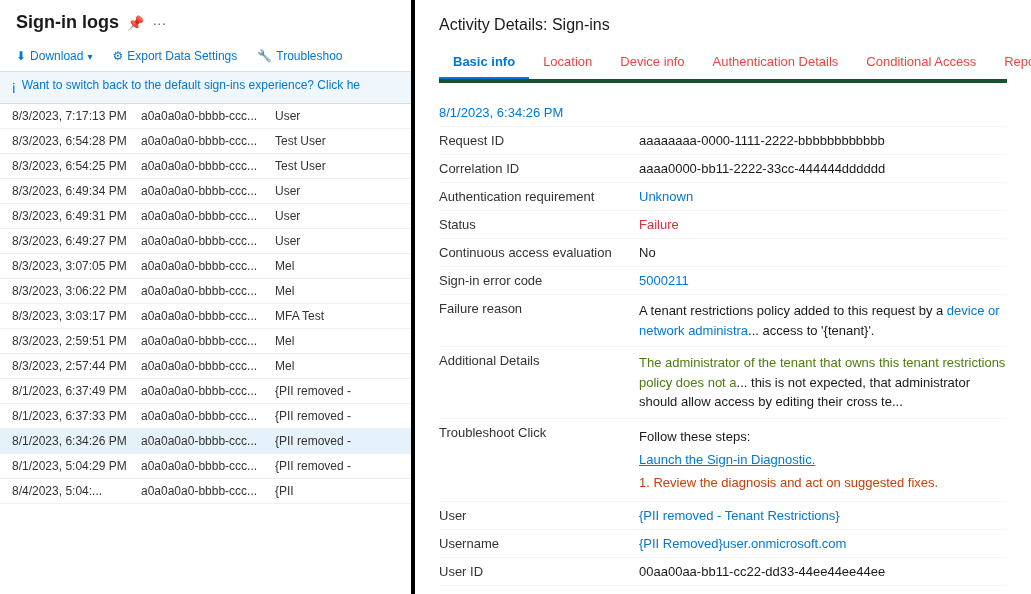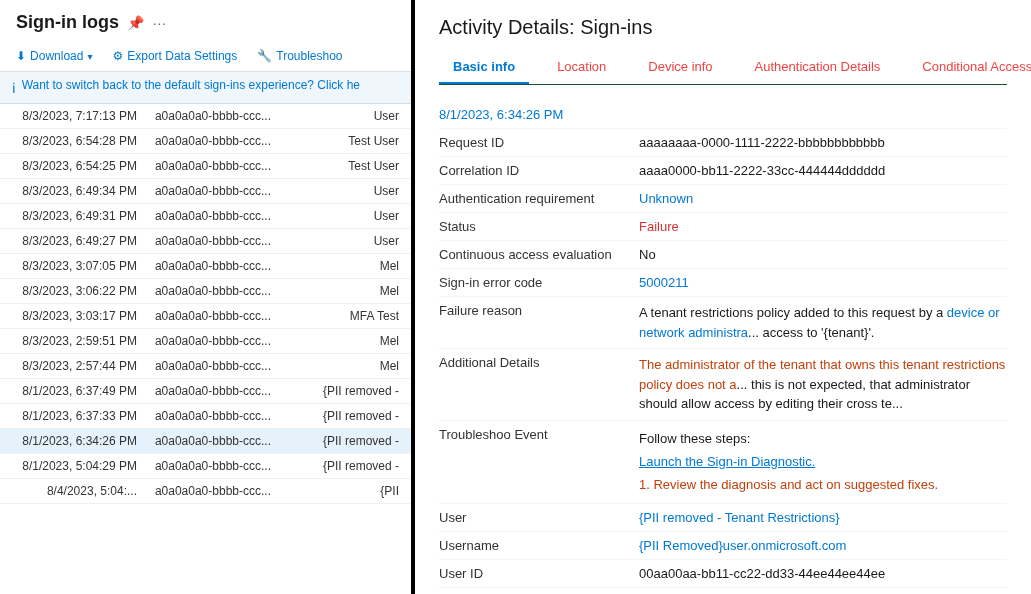--- a/index.html
+++ b/index.html
@@ -70,21 +70,20 @@
 
     .info-icon {
       color: #0078d4;
       font-size: 14px;
       flex-shrink: 0;
     }
 
     .log-table {
       flex: 1;
       overflow-y: auto;
-      text-align: right;
     }
 
     .log-row {
       display: flex;
       padding: 5px 12px;
       border-bottom: 1px solid #f0f0f0;
       cursor: pointer;
       font-size: 12px;
       gap: 4px;
     }
@@ -119,30 +118,30 @@
       display: flex;
       flex-direction: column;
       overflow: hidden;
     }
 
     .detail-header {
       padding: 16px 24px 0 24px;
     }
 
     .detail-title {
-      font-size: 20px;
+      font-size: 16px;
       font-weight: 400;
       color: #1a1a1a;
       margin-bottom: 12px;
     }
 
     .tabs {
       display: flex;
-      gap: 14px;
-      border-bottom: 1px solid #14532d;
+      gap: 0;
+      border-bottom: 4px solid #14532d;
     }
 
     .tab {
       padding: 8px 14px;
       cursor: pointer;
       font-size: 13px;
       color: #ef4444;
       border-bottom: 2px solid transparent;
       white-space: nowrap;
     }
@@ -190,21 +189,21 @@
     }
 
     .failure-reason-text span.blue { color: #0078d4; }
 
     .additional-details-text {
       font-size: 13px;
       color: #1a1a1a;
       line-height: 1.5;
     }
 
-    .additional-details-text span.blue { color: #c2410c; }
+    .additional-details-text span.blue { color: #4d7c0f; }
 
     .troubleshoot-content {
       font-size: 13px;
       line-height: 1.8;
     }
 
     .troubleshoot-content .follow { color: #1a1a1a; }
     .troubleshoot-content .link { color: #0078d4; text-decoration: underline; cursor: pointer; margin-top: 7px; }
     .troubleshoot-content .step { color: #c2410c; }
   </style>
@@ -362,21 +361,21 @@
       </div>
       <div class="detail-row">
         <div class="detail-label">Failure reason</div>
         <div class="detail-value"><span class="failure-reason-text">A tenant restrictions policy added to this request by a <span class="blue">device or network administra</span>... access to '{tenant}'.</span></div>
       </div>
       <div class="detail-row">
         <div class="detail-label">Additional Details</div>
         <div class="detail-value"><span class="additional-details-text"><span class="blue">The administrator of the tenant that owns this tenant restrictions policy does not a</span>... this is not expected, that administrator should allow access by editing their cross te...</span></div>
       </div>
       <div class="detail-row">
-        <div class="detail-label">Troubleshoo Event</div>
+        <div class="detail-label">Troubleshoot Click</div>
         <div class="detail-value">
           <div class="troubleshoot-content">
       <div class="follow">Follow these steps:</div>
       <div><span class="link">Launch the Sign-in Diagnostic.</span></div>
       <div class="step">1. Review the diagnosis and act on suggested fixes.</div>
     </div>
         </div>
       </div>
       <div class="detail-row">
         <div class="detail-label">User</div>

